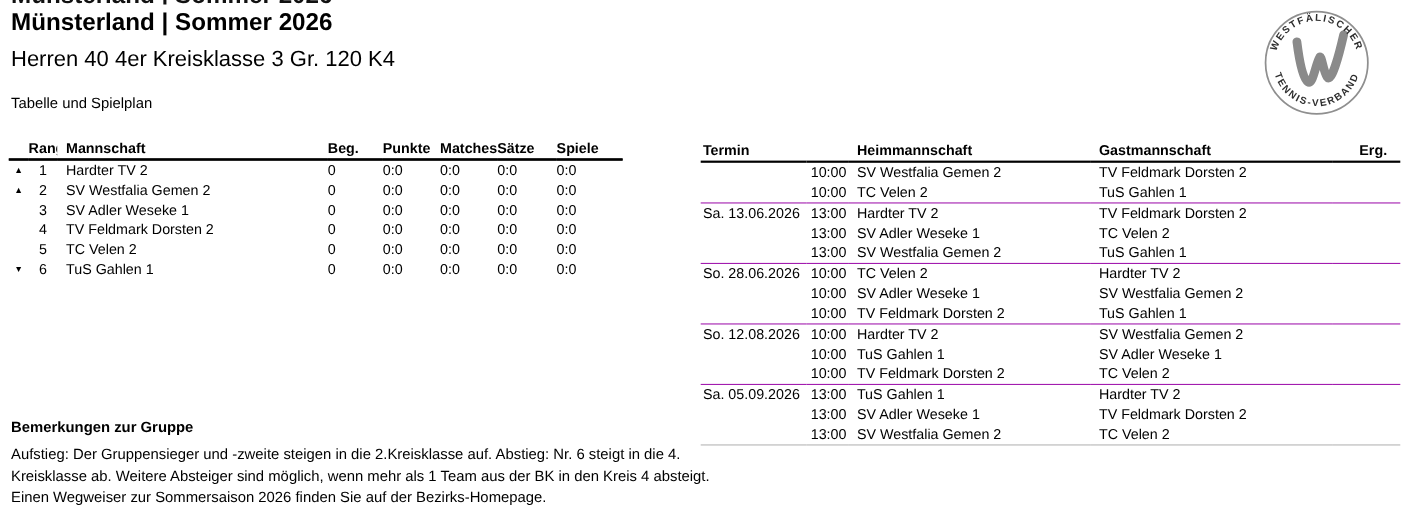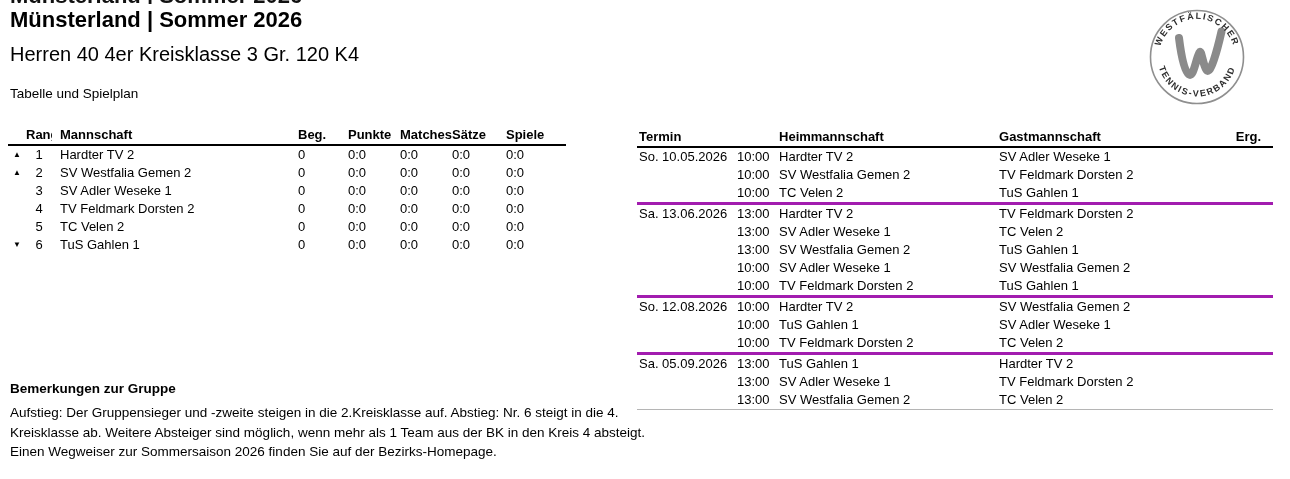--- a/index.html
+++ b/index.html
@@ -22,21 +22,21 @@
   .standings{left:8px;top:126px;width:558px;}
   .standings .c-arrow{text-align:center;font-size:8px;color:#000;}
   .standings .c-rank{text-align:center;}
   .standings .c-team{padding-left:8px;}
   .standings .c-num{text-align:left;}
   .schedule{left:637px;top:128px;width:636px;}
   .schedule .c-date{padding-left:2px;}
   .schedule .c-time{padding-left:4px;}
   .schedule .c-home,.schedule .c-guest{padding-left:8px;}
   .schedule .c-erg{text-align:right;padding-right:12px;}
-  .schedule tr.group-start td{border-top:3px solid #a21caf;margin-top:36px;}
+  .schedule tr.group-start td{border-top:1px solid #a21caf;margin-top:36px;}
   .schedule tr.last td{border-bottom:1px solid #b5b5b5;}
   
   .remarks{left:10px;top:380px;width:640px;font-size:13.5px;}
   .remarks .r-title{font-weight:bold;line-height:18px;margin-bottom:5px;}
   .remarks .r-line{line-height:19.5px;white-space:nowrap;}
   
   .logo{left:1148px;top:8px;width:98px;height:98px;}
 </style>
 </head>
 <body>
@@ -162,27 +162,20 @@
   <thead>
     <tr>
       <th class="c-date" colspan="2">Termin</th>
       <th class="c-home">Heimmannschaft</th>
       <th class="c-guest">Gastmannschaft</th>
       <th class="c-erg">Erg.</th>
     </tr>
   </thead>
   <tbody>
     <tr>
-      <td class="c-date">So. 10.05.2026</td>
-      <td class="c-time">10:00</td>
-      <td class="c-home">Hardter TV 2</td>
-      <td class="c-guest">SV Adler Weseke 1</td>
-      <td class="c-erg"></td>
-    </tr>
-    <tr>
       <td class="c-date"></td>
       <td class="c-time">10:00</td>
       <td class="c-home">SV Westfalia Gemen 2</td>
       <td class="c-guest">TV Feldmark Dorsten 2</td>
       <td class="c-erg"></td>
     </tr>
     <tr>
       <td class="c-date"></td>
       <td class="c-time">10:00</td>
       <td class="c-home">TC Velen 2</td>
@@ -201,20 +194,27 @@
       <td class="c-time">13:00</td>
       <td class="c-home">SV Adler Weseke 1</td>
       <td class="c-guest">TC Velen 2</td>
       <td class="c-erg"></td>
     </tr>
     <tr>
       <td class="c-date"></td>
       <td class="c-time">13:00</td>
       <td class="c-home">SV Westfalia Gemen 2</td>
       <td class="c-guest">TuS Gahlen 1</td>
+      <td class="c-erg"></td>
+    </tr>
+    <tr class="group-start">
+      <td class="c-date">So. 28.06.2026</td>
+      <td class="c-time">10:00</td>
+      <td class="c-home">TC Velen 2</td>
+      <td class="c-guest">Hardter TV 2</td>
       <td class="c-erg"></td>
     </tr>
     <tr>
       <td class="c-date"></td>
       <td class="c-time">10:00</td>
       <td class="c-home">SV Adler Weseke 1</td>
       <td class="c-guest">SV Westfalia Gemen 2</td>
       <td class="c-erg"></td>
     </tr>
     <tr>

